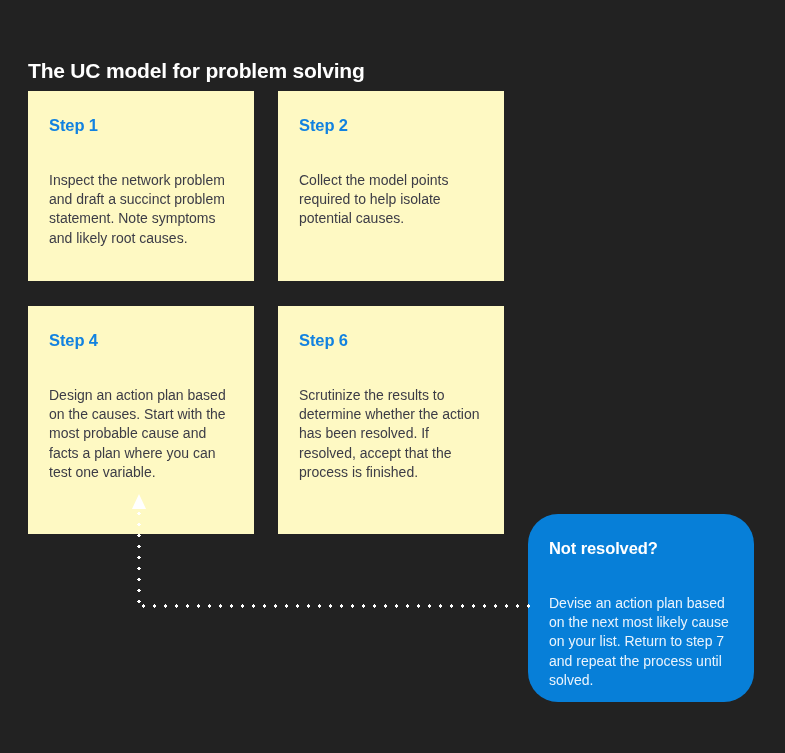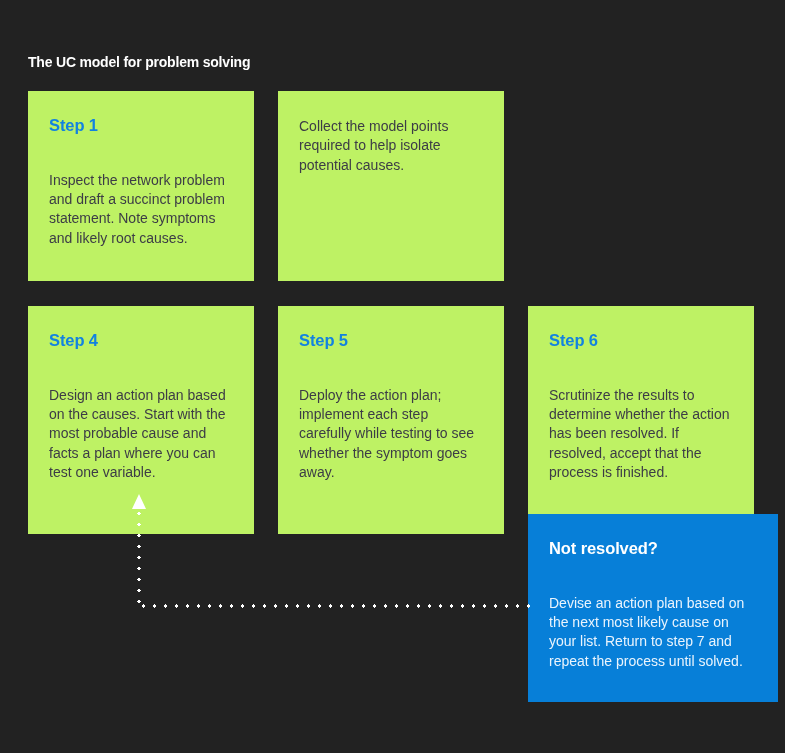--- a/index.html
+++ b/index.html
@@ -11,41 +11,41 @@
     height: 753px;
     background: #222222;
     font-family: "Liberation Sans", sans-serif;
     overflow: hidden;
     position: relative;
   }
   .page-title {
     position: absolute;
     left: 28px;
     top: 45px;
-    font-size: 14px;
+    font-size: 21px;
     font-weight: bold;
     color: #ffffff;
     letter-spacing: -0.2px;
     white-space: nowrap;
   }
   .grid {
     position: absolute;
     left: 28px;
     top: 91px;
     width: 726px;
   }
   .row {
     display: flex;
     gap: 24px;
   }
   .row.row-1 { margin-bottom: 25px; }
   .card {
     width: 226px;
     box-sizing: border-box;
-    background: #bef264;
+    background: #fef9c3;
     padding: 26px 22px 22px 21px;
   }
   .card.r1 { height: 190px; }
   .card.r2 { height: 228px; }
   .card-title {
     color: #1282e0;
     font-size: 16.5px;
     font-weight: bold;
     letter-spacing: -0.1px;
     margin: 0 0 37px 0;
@@ -54,25 +54,26 @@
   .card-body {
     color: #3c3c46;
     font-size: 14px;
     line-height: 19.4px;
     margin: 0;
   }
   .loop-card {
     position: absolute;
     left: 528px;
     top: 514px;
-    width: 250px;
+    width: 226px;
     height: 188px;
     box-sizing: border-box;
     background: #077fd8;
     padding: 26px 22px 22px 21px;
+    border-radius: 30px;
   }
   .loop-card .card-title { color: #ffffff; }
   .loop-card .card-body { color: #eaf4fd; }
 
   
   .loop-line-h {
     position: absolute;
     left: 138px;
     top: 604px;
     width: 392px;
@@ -112,37 +113,34 @@
 <div class="grid">
 
   <div class="row row-1">
 
     <div class="card r1">
       <h2 class="card-title">Step 1</h2>
       <p class="card-body">Inspect the network problem and draft a succinct problem statement. Note symptoms and likely root causes.</p>
     </div>
 
     <div class="card r1">
+      <h2 class="card-title">Step 2</h2>
       <p class="card-body">Collect the model points required to help isolate potential causes.</p>
     </div>
 
 
   </div>
 
   <div class="row row-2">
 
     <div class="card r2">
       <h2 class="card-title">Step 4</h2>
       <p class="card-body">Design an action plan based on the causes. Start with the most probable cause and facts a plan where you can test one variable.</p>
     </div>
 
-    <div class="card r2">
-      <h2 class="card-title">Step 5</h2>
-      <p class="card-body">Deploy the action plan; implement each step carefully while testing to see whether the symptom goes away.</p>
-    </div>
 
     <div class="card r2">
       <h2 class="card-title">Step 6</h2>
       <p class="card-body">Scrutinize the results to determine whether the action has been resolved. If resolved, accept that the process is finished.</p>
     </div>
 
   </div>
 
 </div>
 

